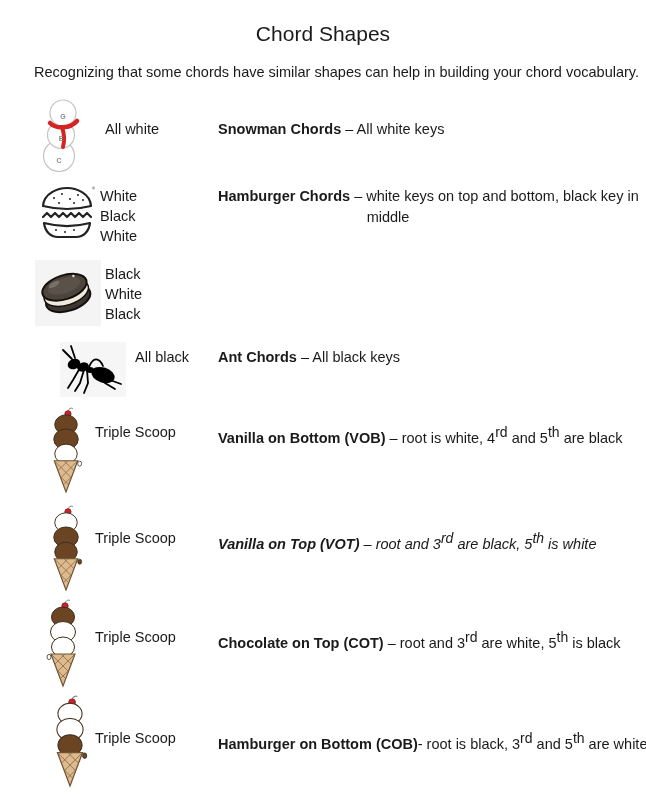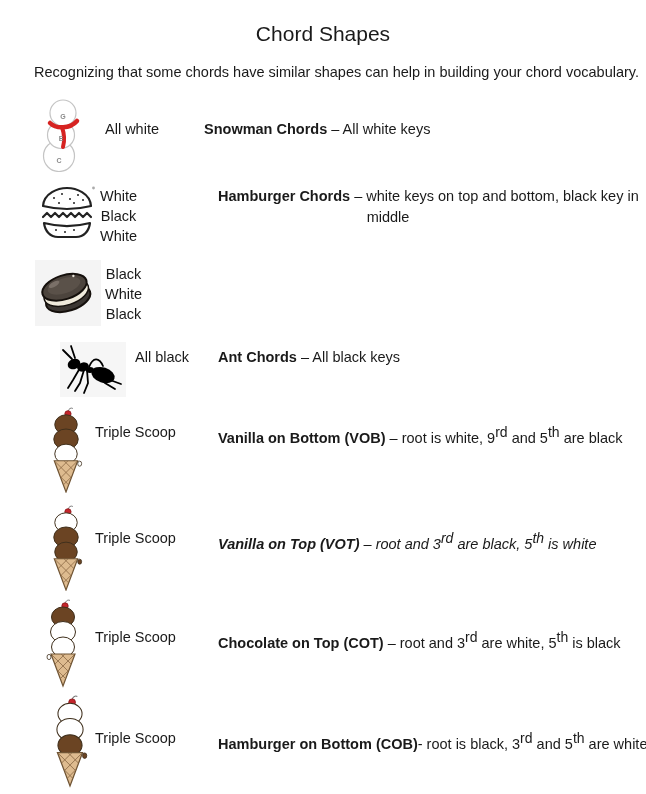--- a/index.html
+++ b/index.html
@@ -9,21 +9,21 @@
   }
   .title{
     position:absolute;top:22px;left:0;width:646px;text-align:center;
     font-size:21px;font-weight:normal;letter-spacing:0;
   }
   .intro{
     position:absolute;top:64px;left:34px;width:600px;font-size:14.5px;white-space:nowrap;
   }
   .row{position:absolute;left:0;width:646px;}
   .icon{position:absolute;}
-  .labels{position:absolute;font-size:14.5px;line-height:20px;white-space:nowrap;text-align:center;}
+  .labels{position:absolute;font-size:14.5px;line-height:20px;white-space:nowrap;}
   .desc{position:absolute;font-size:14.5px;line-height:21px;white-space:nowrap;}
   .desc b{font-weight:bold;}
   .desc sup{font-size:14px;}
   .desc .line2{width:340px;text-align:center;white-space:nowrap;}
 </style>
 </head>
 <body>
 
 <div class="title">Chord Shapes</div>
 <div class="intro">Recognizing that some chords have similar shapes can help in building your chord vocabulary.</div>
@@ -35,21 +35,21 @@
     <circle cx="23" cy="15" r="13" fill="#ffffff" stroke="#c4c4c4" stroke-width="1.2"></circle>
     <path d="M10,25 C16,31 30,31 37,23" stroke="#d62321" stroke-width="4.5" fill="none" stroke-linecap="round"></path>
     <path d="M22,29 C24,35 25,42 23,49" stroke="#d62321" stroke-width="4" fill="none" stroke-linecap="round"></path>
     <text x="23" y="21" font-size="7" font-weight="bold" fill="#8a8a8a" text-anchor="middle">G</text>
     <text x="21" y="43" font-size="7" font-weight="bold" fill="#8a8a8a" text-anchor="middle">E</text>
     <text x="19" y="65" font-size="7" font-weight="bold" fill="#8a8a8a" text-anchor="middle">C</text>
   </svg>
   <div class="labels" style="left:105px;top:21px;">
     <div>All white</div>
   </div>
-  <div class="desc" style="left:204px;top:21px;">
+  <div class="desc" style="left:218px;top:21px;">
     <b>Snowman Chords</b><span> – All white keys</span>
   </div>
 </div>
 
 <div class="row" style="top:183px;height:62px;">
   <svg class="icon" style="left:38px;top:2px;" width="58" height="56" viewBox="0 0 58 56">
     <g stroke="#222222" stroke-width="2.2" fill="none" stroke-linejoin="round" stroke-linecap="round">
       <path d="M5,21 C6,8 20,3 29,3 C38,3 52,8 53,21 C37,25 21,25 5,21 Z"></path>
       <path d="M5,32 L9,28 L13,32 L17,28 L21,32 L25,28 L29,32 L33,28 L37,32 L41,28 L45,32 L49,28 L53,32"></path>
       <path d="M6,38 C7,46 12,52 20,52 L38,52 C46,52 51,46 52,38 C37,42 21,42 6,38 Z"></path>
@@ -142,21 +142,21 @@
     <g clip-path="url(#coneclip0)" stroke="#8a6844" stroke-width="0.8">
       <path d="M4,60 L28,84 M10,56 L34,80 M16,52 L40,76 M-2,66 L22,90"></path>
       <path d="M38,60 L14,84 M32,56 L8,80 M26,52 L2,76 M44,66 L20,90"></path>
     </g>
     <ellipse cx="35" cy="58" rx="2" ry="2.6" stroke="#3f2f1c" stroke-width="0.8" fill="#ffffff"></ellipse>
   </svg>
   <div class="labels" style="left:95px;top:16px;">
     <div>Triple Scoop</div>
   </div>
   <div class="desc" style="left:218px;top:16px;">
-    <b>Vanilla on Bottom (VOB)</b><span> – root is white, 9</span><sup>rd</sup><span> and 5</span><sup>th</sup><span> are black</span>
+    <b>Vanilla on Bottom (VOB)</b><span> – root is white, 4</span><sup>rd</sup><span> and 5</span><sup>th</sup><span> are black</span>
   </div>
 </div>
 
 <div class="row" style="top:503px;height:92px;">
   <svg class="icon" style="left:45px;top:2px;" width="42" height="86" viewBox="0 0 42 88">
     <defs>
         <clipPath id="coneclip1">
           <path d="M9,55 L33,55 L21,87 Z"></path>
         </clipPath>
       </defs>

